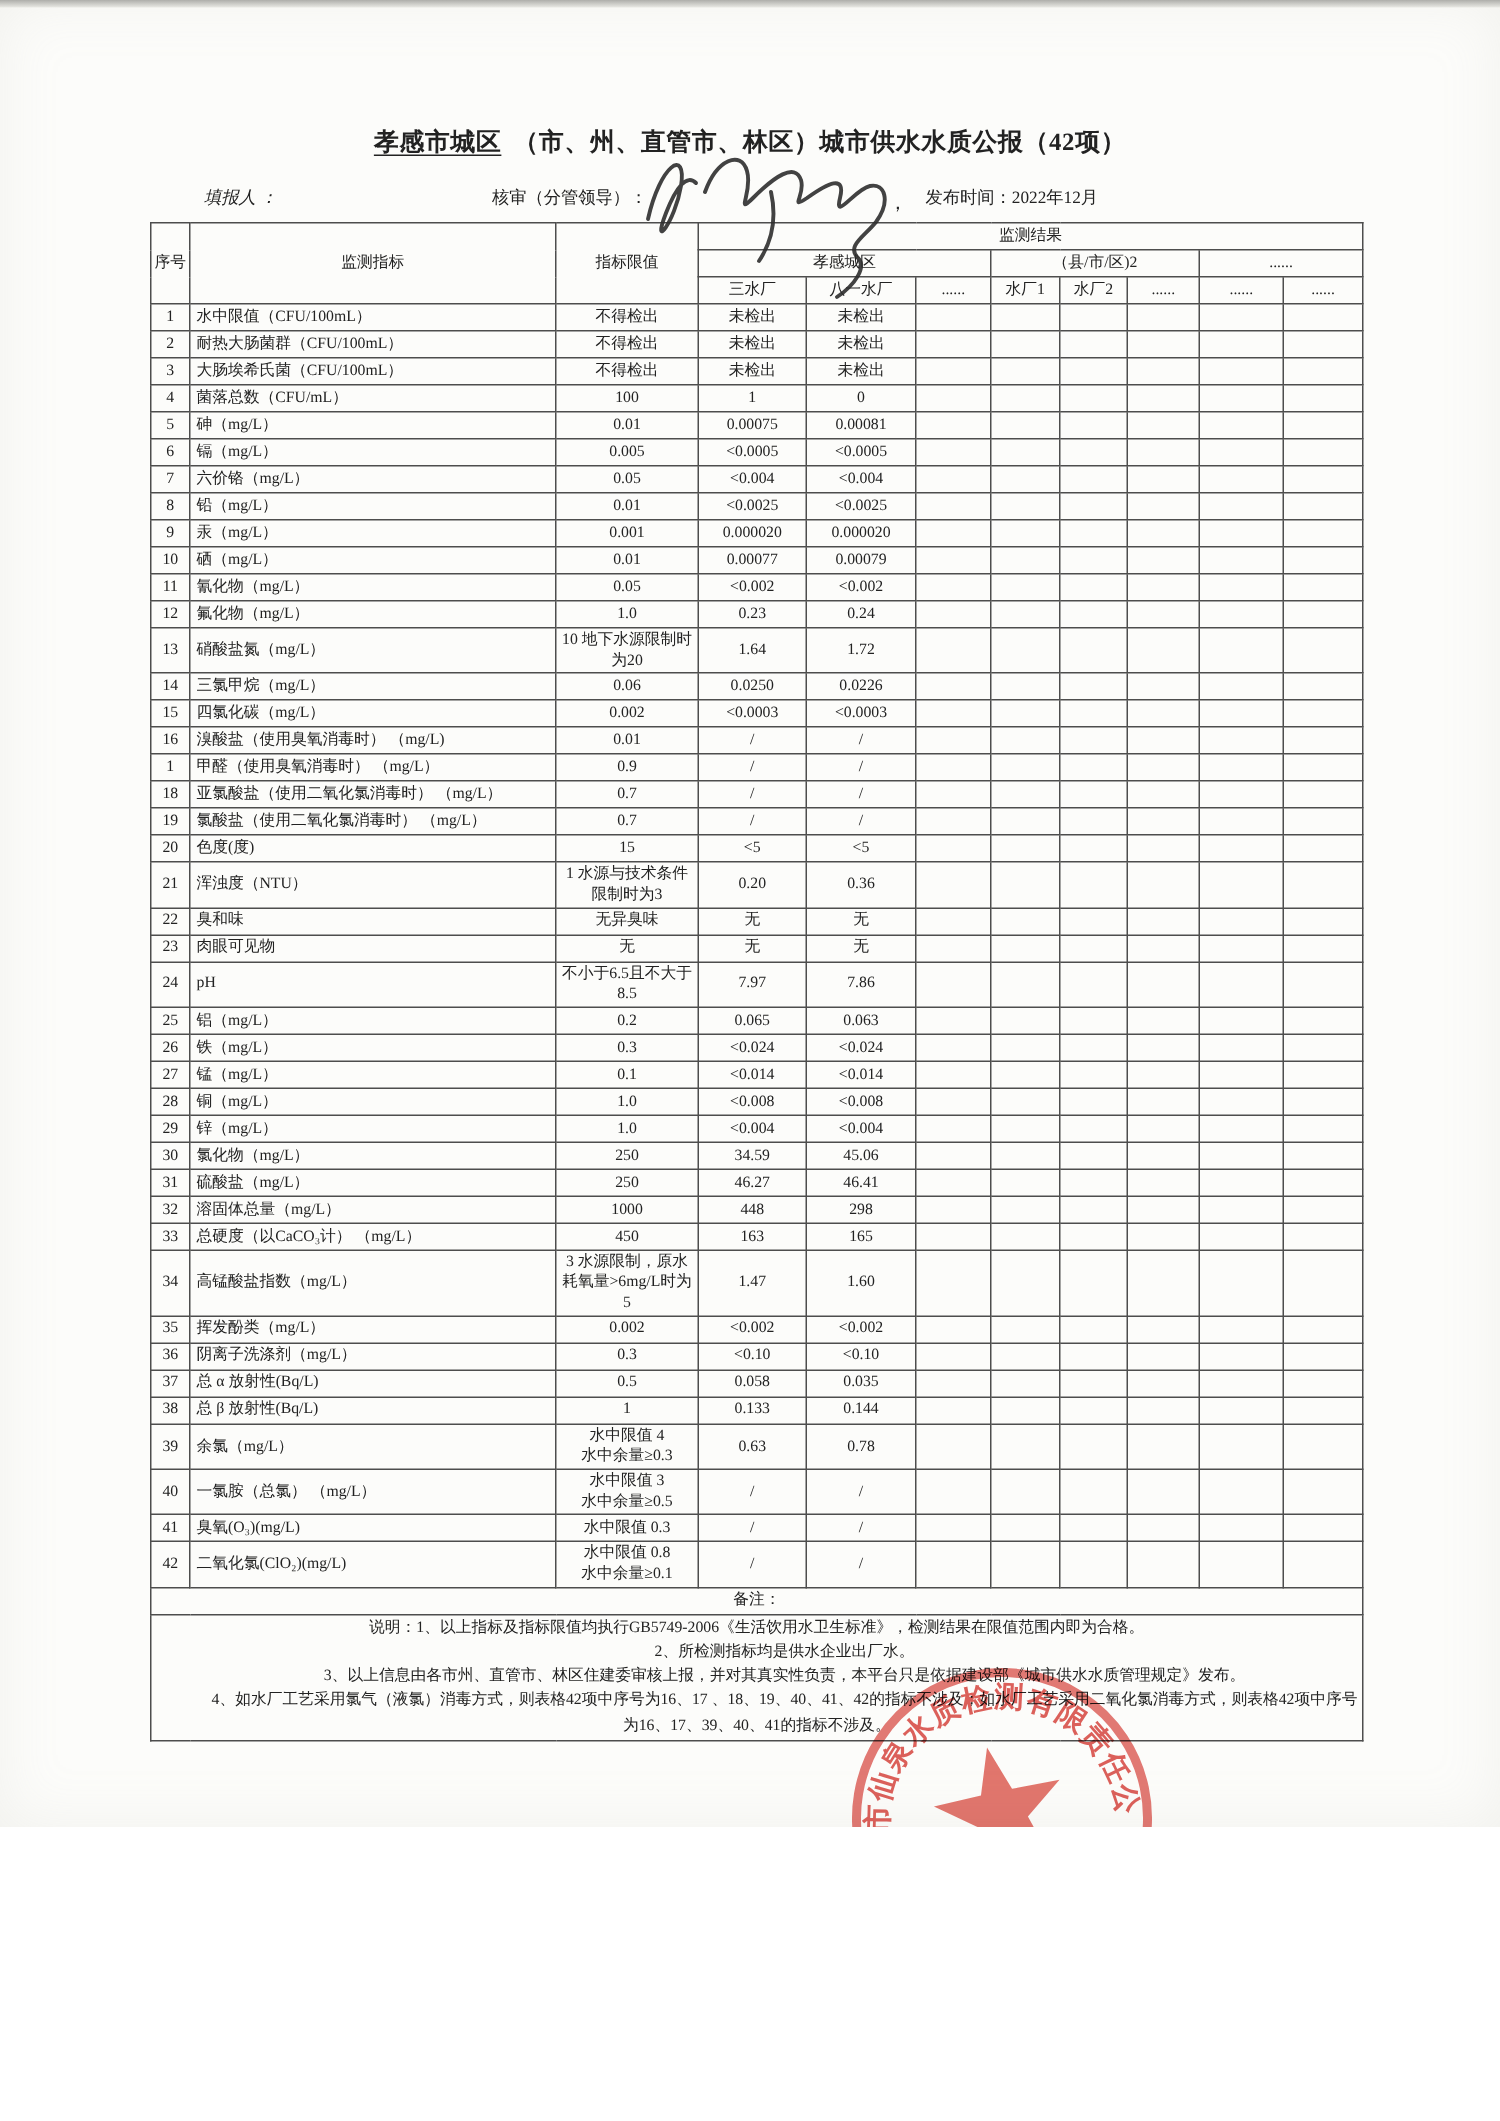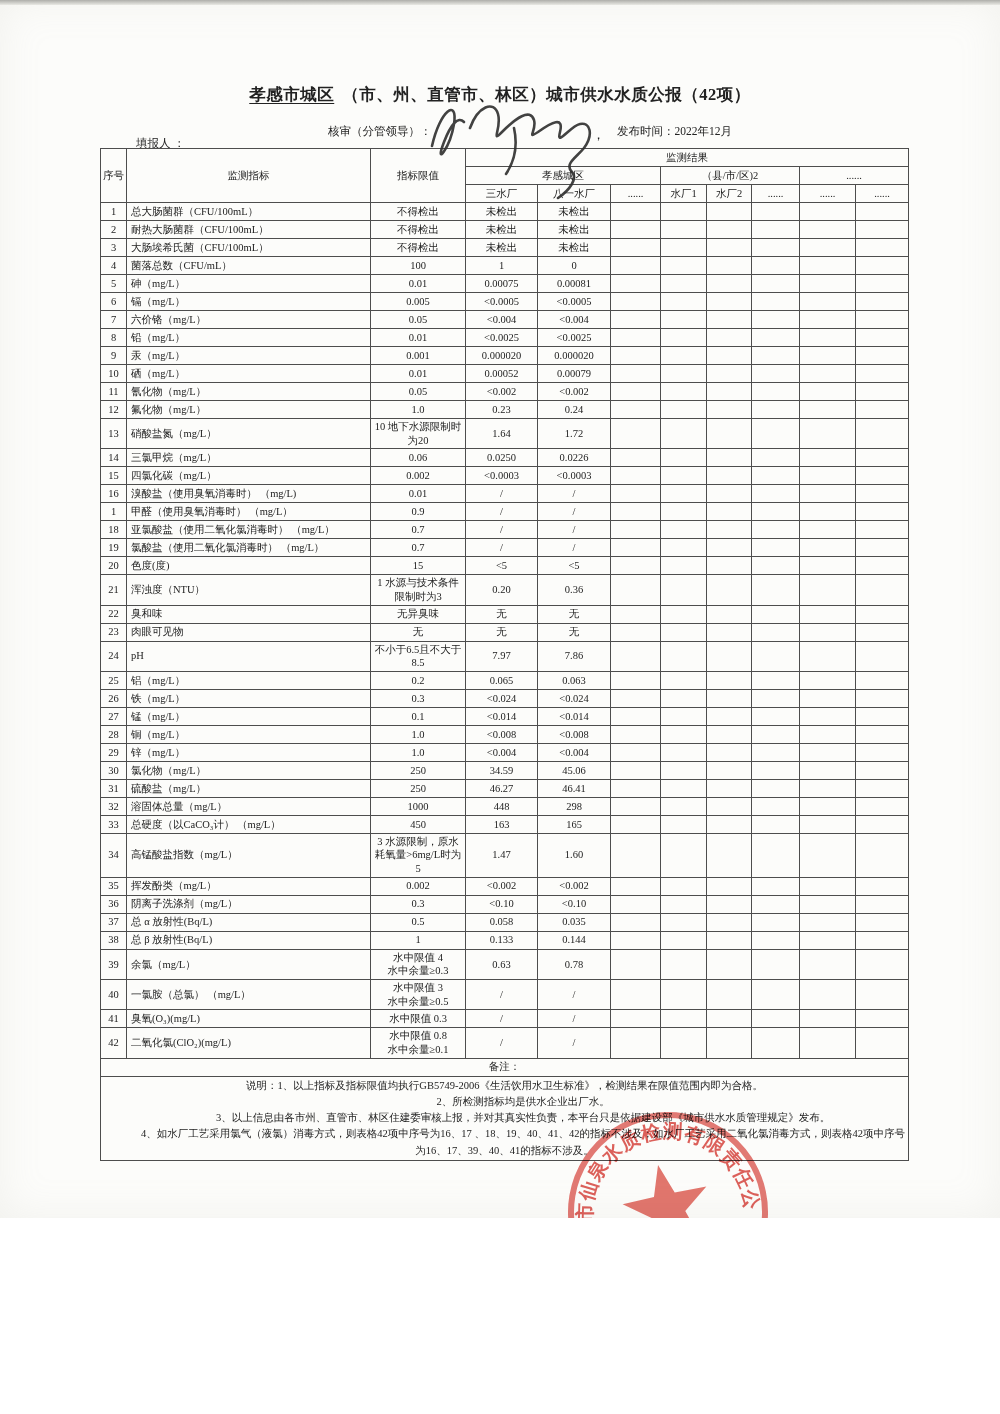--- a/index.html
+++ b/index.html
@@ -11,21 +11,21 @@
     color:#222;
     overflow:hidden;
     box-shadow:inset 0 0 40px rgba(180,180,170,.15);
   }
   .scan-edge{position:absolute;top:0;left:0;width:100%;height:5px;
     background:linear-gradient(#aeaeaa,#e9e9e4);}
   .title{position:absolute;top:84px;left:0;width:100%;text-align:center;
     font-size:16.5px;font-weight:bold;letter-spacing:.5px;}
   .title .u{text-decoration:underline;text-underline-offset:3px;margin-right:8px;}
   .meta{position:absolute;top:122px;left:0;width:100%;height:24px;font-size:11.5px;}
-  .meta .m1{position:absolute;left:136px;top:14px;}
+  .meta .m1{position:absolute;left:136px;top:2px;font-style:italic;}
   .meta .m2{position:absolute;left:328px;top:2px;}
   .meta .m3{position:absolute;left:592px;top:4px;font-size:13px;}
   .meta .m4{position:absolute;left:617px;top:2px;}
   .sig{position:absolute;left:418px;top:88px;z-index:5;}
 
   table.report{
     position:absolute;left:100px;top:148px;
     width:808px;border-collapse:collapse;table-layout:fixed;
     font-size:10.5px;line-height:1.3;
   }
@@ -102,21 +102,21 @@
         <th>水厂1</th>
         <th>水厂2</th>
         <th>......</th>
         <th>......</th>
         <th>......</th>
       </tr>
     </thead>
     <tbody>
         <tr>
           <td>1</td>
-          <td class="left">总大肠菌群（CFU/100mL）</td>
+          <td class="left">水中限值（CFU/100mL）</td>
           <td class="limit">不得检出</td>
           <td>未检出</td>
           <td>未检出</td>
           <td></td>
           <td></td>
           <td></td>
           <td></td>
           <td></td>
           <td></td>
         </tr>
@@ -221,21 +221,21 @@
           <td></td>
           <td></td>
           <td></td>
           <td></td>
           <td></td>
         </tr>
         <tr>
           <td>10</td>
           <td class="left">硒（mg/L）</td>
           <td class="limit">0.01</td>
-          <td>0.00052</td>
+          <td>0.00077</td>
           <td>0.00079</td>
           <td></td>
           <td></td>
           <td></td>
           <td></td>
           <td></td>
           <td></td>
         </tr>
         <tr>
           <td>11</td>

